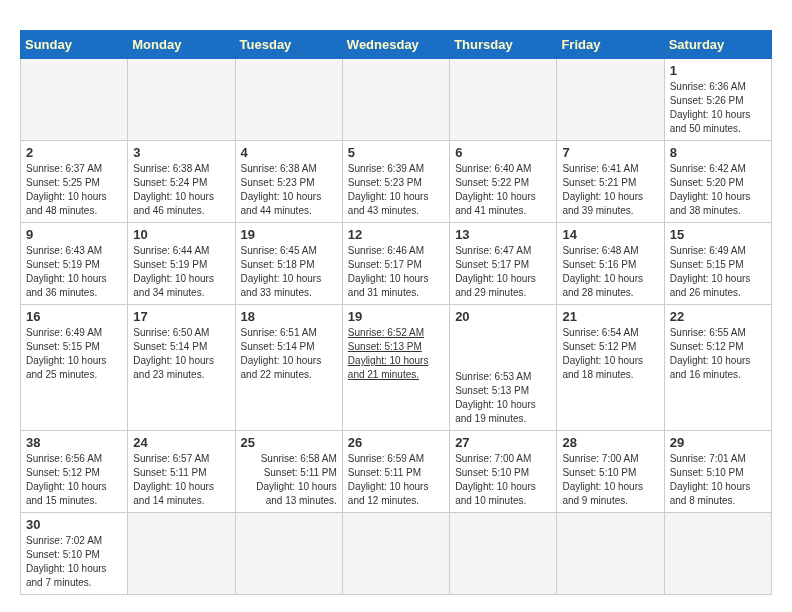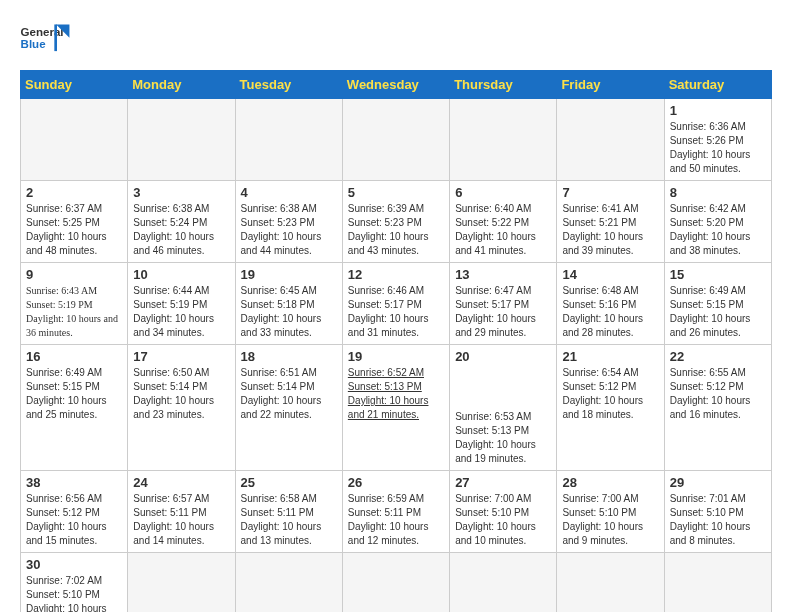--- a/index.html
+++ b/index.html
@@ -28,21 +28,21 @@
       font-size: 14px;
       color: #555;
     }
     .calendar {
       width: 100%;
       border-collapse: collapse;
       border: 1px solid #ccc;
     }
     .calendar th {
       background: #1a6fc4;
-      color: #fde047;
+      color: #fef9c3;
       font-size: 13px;
       font-weight: bold;
       padding: 6px 4px;
       text-align: left;
       border: 1px solid #1a6fc4;
     }
     .calendar td {
       border: 1px solid #ccc;
       vertical-align: top;
       padding: 4px 5px;
@@ -75,30 +75,20 @@
     }
     .logo-svg {
       width: 50px;
       height: 40px;
     }
   </style>
 </head>
 <body>
 
 <div class="header">
-  <div class="logo-area">
-    <svg class="logo-svg" viewBox="0 0 55 45">
-
-      <text x="0" y="18" font-family="Arial" font-size="13" font-weight="bold" fill="#333">General</text>
-      <text x="0" y="32" font-family="Arial" font-size="13" font-weight="bold" fill="#1a6fc4">Blue</text>
-
-      <polygon points="40,5 55,5 55,20" fill="#1a6fc4"></polygon>
-      <rect x="38" y="5" width="3" height="30" fill="#1a6fc4"></rect>
-    </svg>
-  </div>
 </div>
 
 <table class="calendar">
   <thead>
     <tr>
     <th>Sunday</th>
         <th>Monday</th>
         <th>Tuesday</th>
         <th>Wednesday</th>
         <th>Thursday</th>
@@ -161,21 +151,21 @@
         <td>
           <span class="day-number">8</span>
           <div class="day-info" style="white-space: pre-line;">Sunrise: 6:42 AM
 Sunset: 5:20 PM
 Daylight: 10 hours and 38 minutes.</div>
         </td>
       </tr>
       <tr>
         <td>
           <span class="day-number">9</span>
-          <div class="day-info" style="white-space: pre-line; font-family: Liberation Serif, serif;">Sunrise: 6:43 AM
+          <div class="day-info" style="white-space: pre-line;">Sunrise: 6:43 AM
 Sunset: 5:19 PM
 Daylight: 10 hours and 36 minutes.</div>
         </td>
         <td>
           <span class="day-number">10</span>
           <div class="day-info" style="white-space: pre-line;">Sunrise: 6:44 AM
 Sunset: 5:19 PM
 Daylight: 10 hours and 34 minutes.</div>
         </td>
         <td>
@@ -261,21 +251,21 @@
 Daylight: 10 hours and 15 minutes.</div>
         </td>
         <td>
           <span class="day-number">24</span>
           <div class="day-info" style="white-space: pre-line;">Sunrise: 6:57 AM
 Sunset: 5:11 PM
 Daylight: 10 hours and 14 minutes.</div>
         </td>
         <td>
           <span class="day-number">25</span>
-          <div class="day-info" style="white-space: pre-line;">Sunrise: 6:58 AM
+          <div class="day-info" style="white-space: pre-line; text-align: right;">Sunrise: 6:58 AM
 Sunset: 5:11 PM
 Daylight: 10 hours and 13 minutes.</div>
         </td>
         <td>
           <span class="day-number">26</span>
           <div class="day-info" style="white-space: pre-line;">Sunrise: 6:59 AM
 Sunset: 5:11 PM
 Daylight: 10 hours and 12 minutes.</div>
         </td>
         <td>

